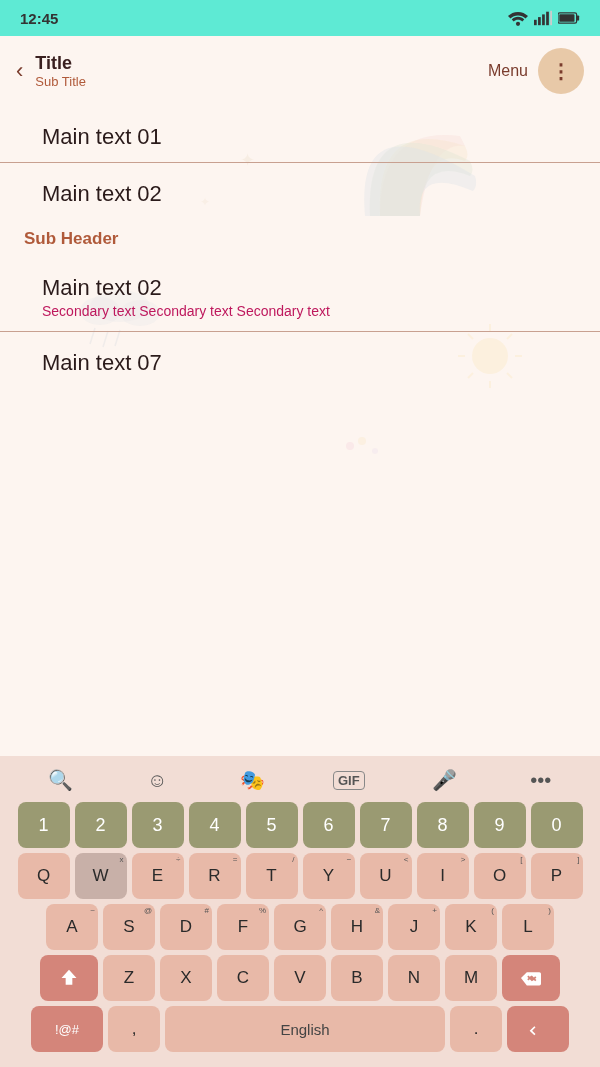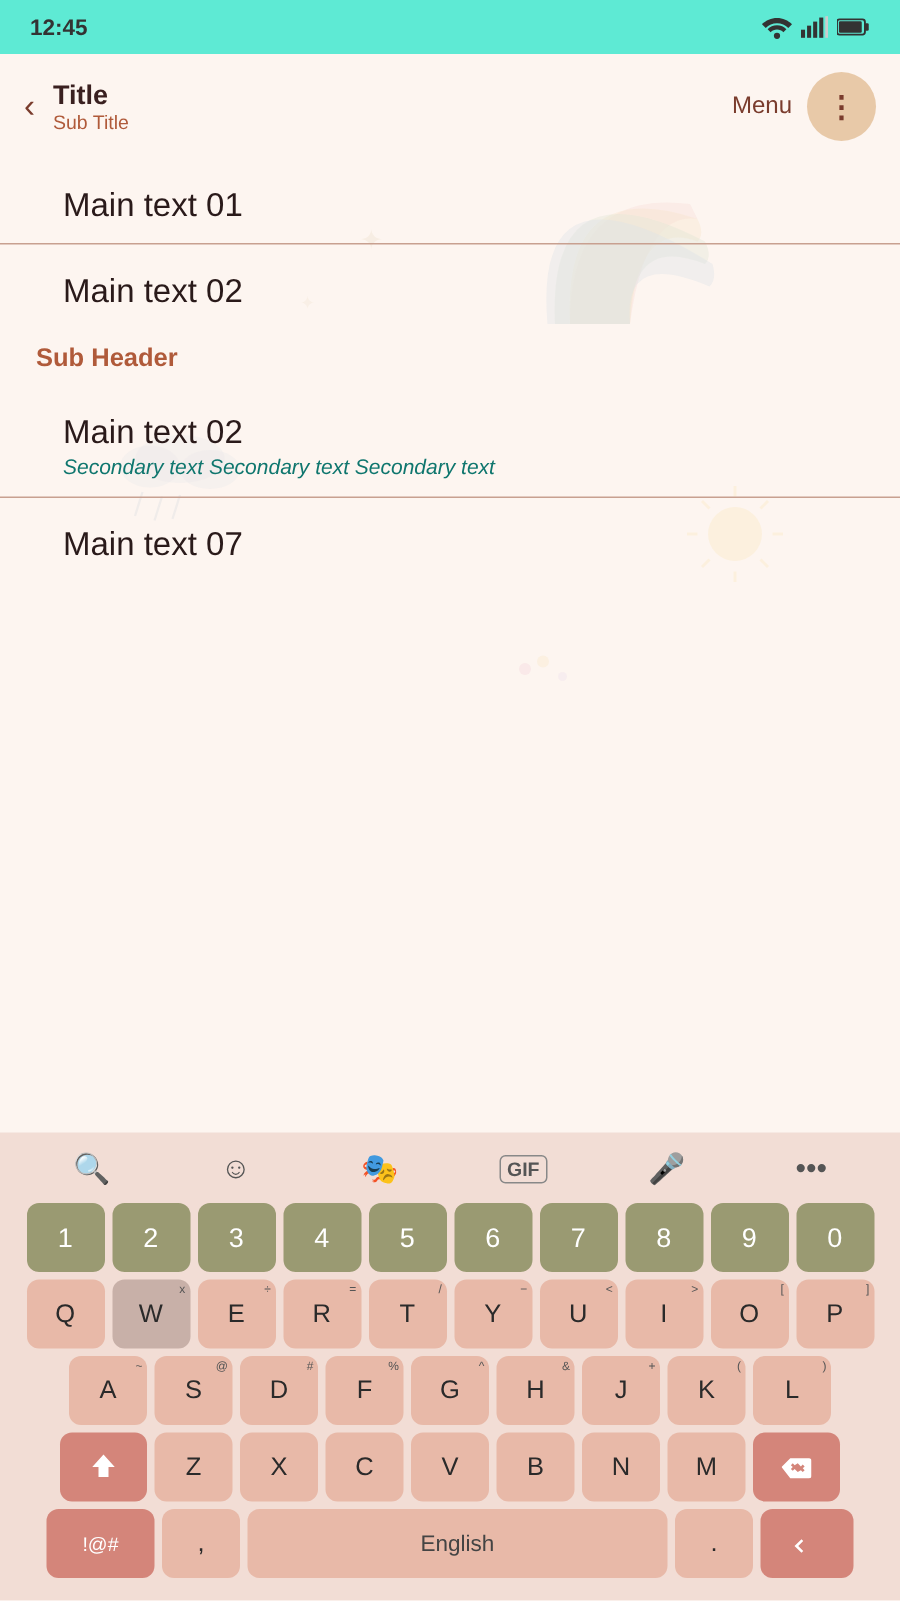--- a/index.html
+++ b/index.html
@@ -72,23 +72,22 @@
     .list-item-divider {
       border-bottom: 1.5px solid #c8a090;
     }
     .main-text {
       font-size: 22px;
       color: #2a1a1a;
       font-weight: 400;
     }
     .secondary-text {
       font-size: 14px;
-      color: #0f766e;
+      color: #be185d;
       margin-top: 2px;
-      font-style: italic;
     }
     .sub-header-item {
       padding: 10px 24px 8px;
       position: relative;
       z-index: 2;
     }
     .sub-header-text {
       font-size: 17px;
       font-weight: 700;
       color: #b05a3a;

